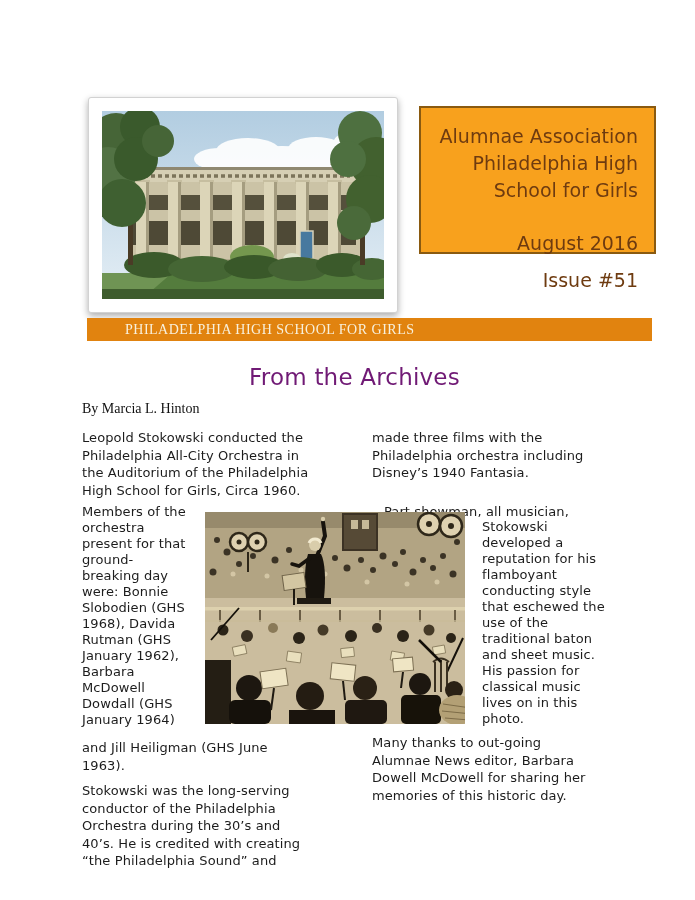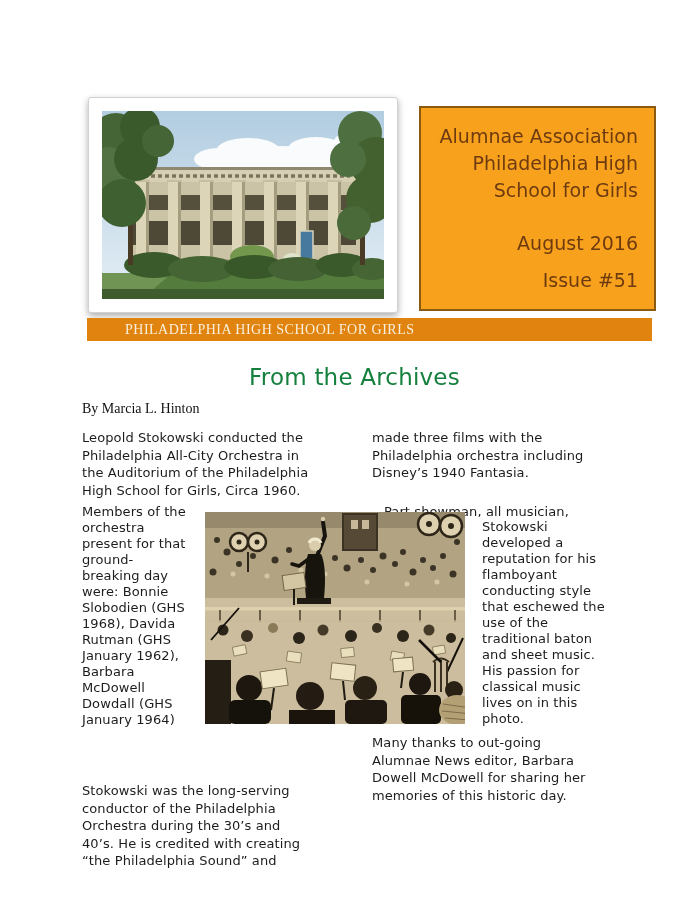--- a/index.html
+++ b/index.html
@@ -10,21 +10,21 @@
   }
   
   .photo-frame{
     position:absolute;left:88px;top:97px;width:310px;height:216px;
     background:#fff;border:1px solid #d2d2d2;border-radius:3px;
     box-shadow:0 3px 7px rgba(0,0,0,.32);box-sizing:border-box;padding:13px;
   }
   .photo-frame svg{display:block;width:100%;height:100%;}
   
   .masthead-box{
-    position:absolute;left:419px;top:106px;width:237px;height:205px;
+    position:absolute;left:419px;top:106px;width:237px;height:148px;
     box-sizing:border-box;border:2px solid #8a5a10;
     text-align:right;padding:15px 16px 0 0;
     font-size:19px;line-height:27px;font-family:"DejaVu Sans",sans-serif;
   }
   .masthead-box .date{display:block;margin-top:26px;}
   .masthead-box .issue{display:block;margin-top:10px;}
   .org-line{display:block;}
   
   .banner{
     position:absolute;left:87px;top:318px;width:565px;height:23px;
@@ -154,41 +154,43 @@
   <div class="masthead-box" style="background: rgb(248, 161, 29); color: rgb(110, 59, 16); border-color: rgb(138, 90, 16);">
     <span class="org-line">Alumnae Association</span>
     <span class="org-line">Philadelphia High</span>
     <span class="org-line">School for Girls</span>
     <span class="date">August 2016</span>
     <span class="issue">Issue #51</span>
   </div>
 
   <div class="banner" style="background: rgb(225, 131, 15); color: rgb(248, 240, 220); padding-left: 38px;">PHILADELPHIA HIGH SCHOOL FOR GIRLS</div>
 
-  <div class="article-title" style="color: #15803d;">From the Archives</div>
+  <div class="article-title" style="color: #701a75;">From the Archives</div>
   <div class="byline">By Marcia L. Hinton</div>
 
   <div class="par" style="left:82px;top:429px;">Leopold Stokowski conducted the
 Philadelphia All-City Orchestra in
 the Auditorium of the Philadelphia
 High School for Girls, Circa 1960.</div>
   <div class="par tight" style="left:82px;top:504px;">Members of the
 orchestra
 present for that
 ground-
 breaking day
 were: Bonnie
 Slobodien (GHS
 1968), Davida
 Rutman (GHS
 January 1962),
 Barbara
 McDowell
 Dowdall (GHS
 January 1964)</div>
+  <div class="par" style="left:82px;top:739px;">and Jill Heiligman (GHS June
+1963).</div>
   <div class="par" style="left:82px;top:782px;">Stokowski was the long-serving
 conductor of the Philadelphia
 Orchestra during the 30’s and
 40’s. He is credited with creating
 “the Philadelphia Sound” and</div>
 
   <div class="par" style="left:372px;top:429px;">made three films with the
 Philadelphia orchestra including
 Disney’s 1940 Fantasia.</div>
   <div class="par" style="left:384px;top:503px;">Part showman, all musician,</div>

